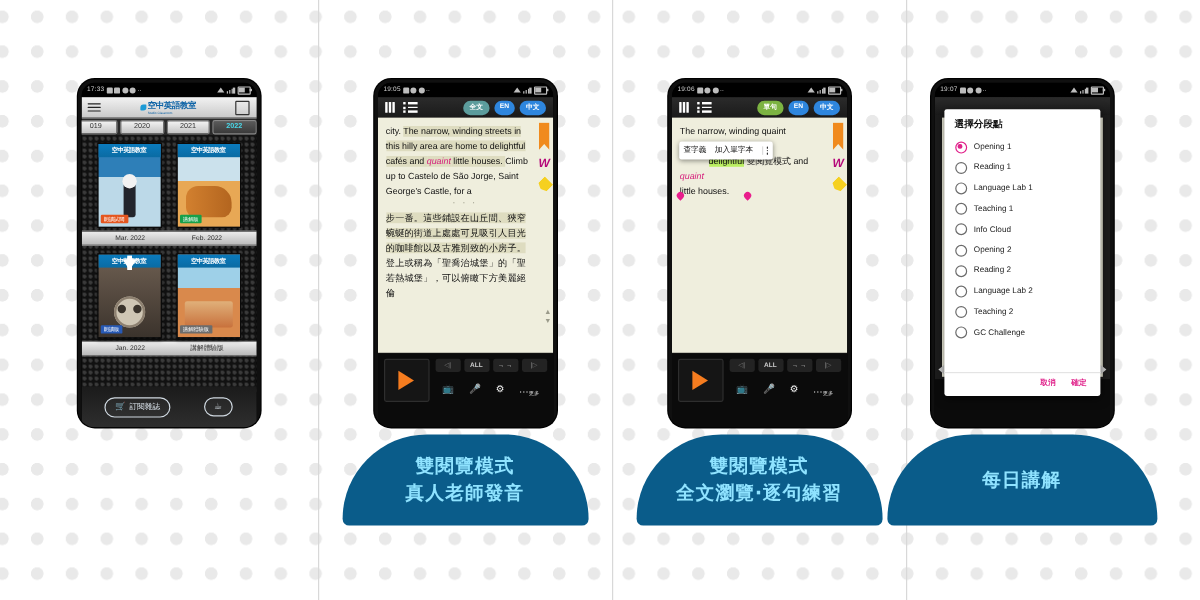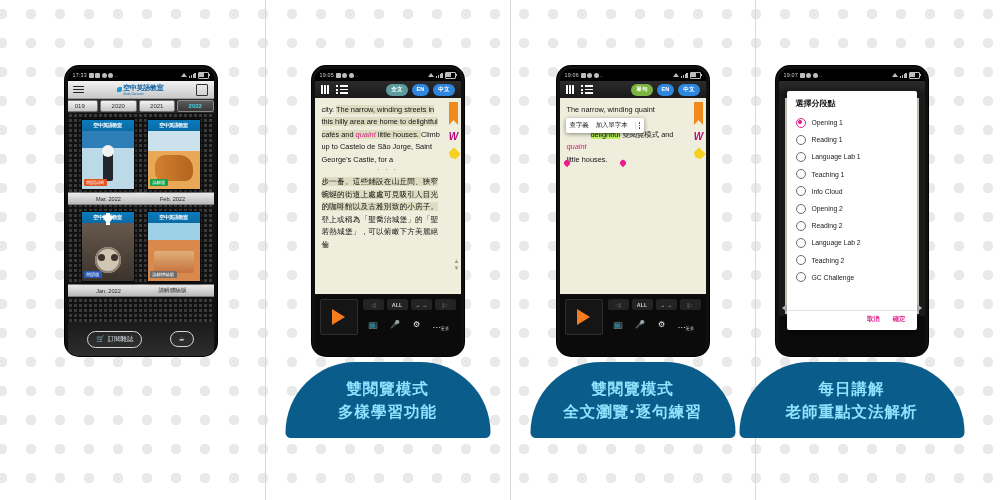--- a/index.html
+++ b/index.html
@@ -449,21 +449,21 @@
             <span class="irow-ic">⚙</span>
             <span><span class="irow-ic">⋯</span><span class="more-lbl">更多</span></span>
           </div>
         </div>
       </div>
     </div>
   </div>
 
   <div class="banner">
     <div class="l1">雙閱覽模式</div>
-    <div class="l2">多樣學習功能</div>
+    <div class="l2">真人老師發音</div>
   </div>
 </div>
 
 <div class="panel" style="left:510px">
   <div class="phone">
     <div class="screen">
       <div class="statusbar">
         <div class="sb-left">
           <span>19:06</span>
           <i class="sb-ico"></i>
@@ -650,15 +650,14 @@
         <div class="dlg-actions">
           <span class="dlg-btn">取消</span>
           <span class="dlg-btn">確定</span>
         </div>
       </div>
     </div>
   </div>
 
   <div class="banner wide">
     <div class="l1">每日講解</div>
-    <div class="l2">老師重點文法解析</div>
   </div>
 </div>
 
 </body></html>

